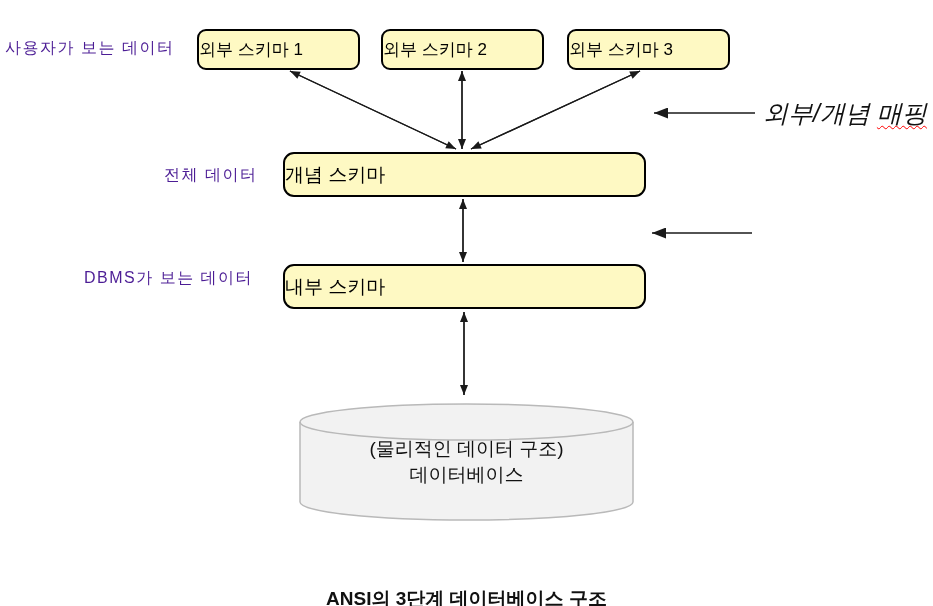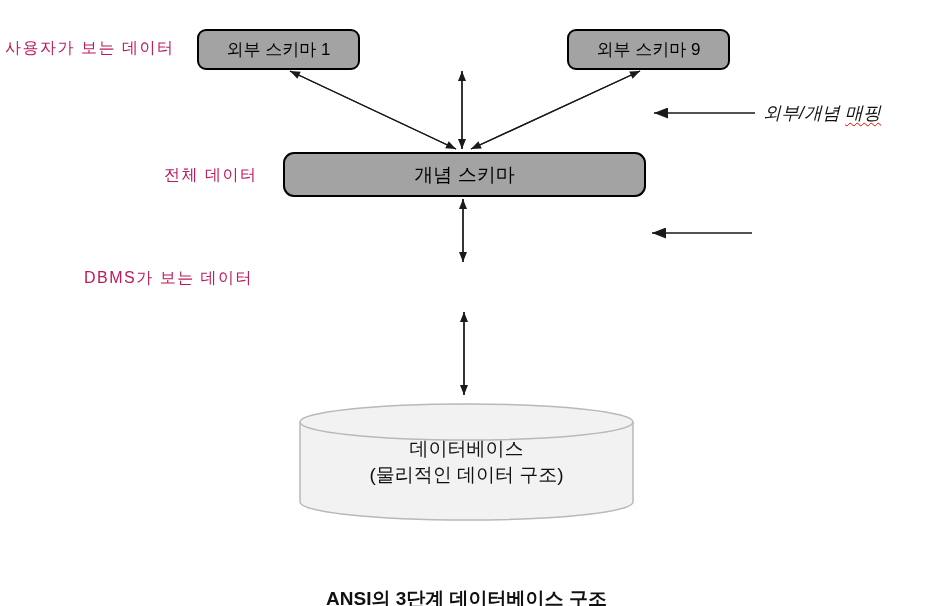--- a/index.html
+++ b/index.html
@@ -1,40 +1,40 @@
 <!DOCTYPE html>
 <html><head>
 <meta charset="utf-8">
 <style>
   html,body{margin:0;padding:0;background:#ffffff;}
   #stage{
     position:relative;width:933px;height:606px;background:#ffffff;
     font-family:"Liberation Sans", sans-serif;overflow:hidden;
   }
   .schema-box{
-    position:absolute;display:flex;align-items:center;justify-content:center;
-    background:#a3a3a3;border:2px solid #000000;border-radius:9px;
+    position:absolute;display:flex;align-items:center;justify-content:flex-start;
+    background:#fef9c3;border:2px solid #000000;border-radius:9px;
     font-size:17px;color:#000000;box-sizing:border-box;
   }
   .schema-box.big{border-width:2.5px;border-radius:11px;font-size:19px;}
   .ext{width:163px;height:41px;top:29px;}
   #ext1{left:197px;}
   #ext2{left:381px;}
   #ext3{left:567px;}
   #conceptual{left:283px;top:152px;width:363px;height:45px;}
   #internal{left:283px;top:264px;width:363px;height:45px;}
   .side-label{
-    position:absolute;color:#be185d;font-size:16px;letter-spacing:1.5px;
+    position:absolute;color:#4c1d95;font-size:16px;letter-spacing:1.5px;
     white-space:nowrap;line-height:20px;text-align:right;
   }
   #lbl-users{left:5px;top:38px;}
   #lbl-whole{left:164px;top:165px;}
   #lbl-dbms{left:84px;top:268px;}
   .map-label{
-    position:absolute;left:763px;width:170px;font-size:18px;font-style:italic;
+    position:absolute;left:763px;width:170px;font-size:25px;font-style:italic;
     color:#111111;white-space:nowrap;line-height:26px;
   }
   #map1{top:100px;}
   #map2{top:220px;}
   .squiggle{
     text-decoration:underline;text-decoration-style:wavy;
     text-decoration-color:#ff0000;text-decoration-thickness:1px;
     text-underline-offset:3px;
   }
   #cyl-text{
@@ -96,31 +96,37 @@
     </g>
   </svg>
 
   <div class="side-label" id="lbl-users">사용자가 보는 데이터</div>
   <div class="side-label" id="lbl-whole">전체 데이터</div>
   <div class="side-label" id="lbl-dbms">DBMS가 보는 데이터</div>
 
   <div class="schema-box ext" id="ext1">
     <span>외부 스키마 1</span>
   </div>
+  <div class="schema-box ext" id="ext2">
+    <span>외부 스키마 2</span>
+  </div>
   <div class="schema-box ext" id="ext3">
-    <span>외부 스키마 9</span>
+    <span>외부 스키마 3</span>
   </div>
 
   <div class="schema-box big" id="conceptual">
     <span>개념 스키마</span>
+  </div>
+  <div class="schema-box big" id="internal">
+    <span>내부 스키마</span>
   </div>
 
   <div class="map-label" id="map1">
     <span>외부/개념 </span><span class="squiggle">매핑</span>
   </div>
 
   <div id="cyl-text">
+    <div>(물리적인 데이터 구조)</div>
     <div>데이터베이스</div>
-    <div>(물리적인 데이터 구조)</div>
   </div>
 
   <div id="caption">ANSI의 3단계 데이터베이스 구조</div>
 </div>
 
 </body></html>

